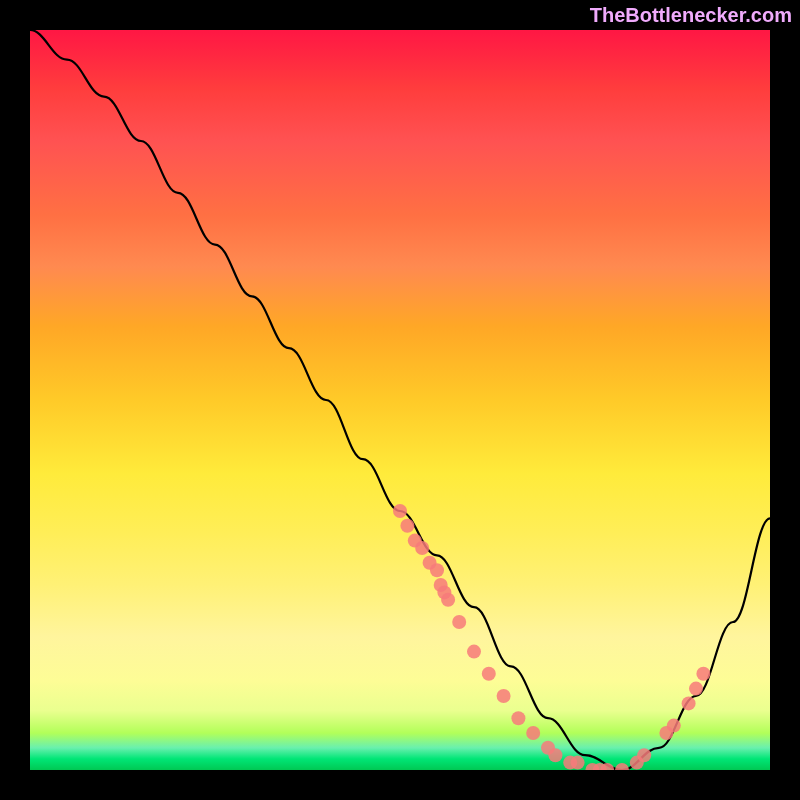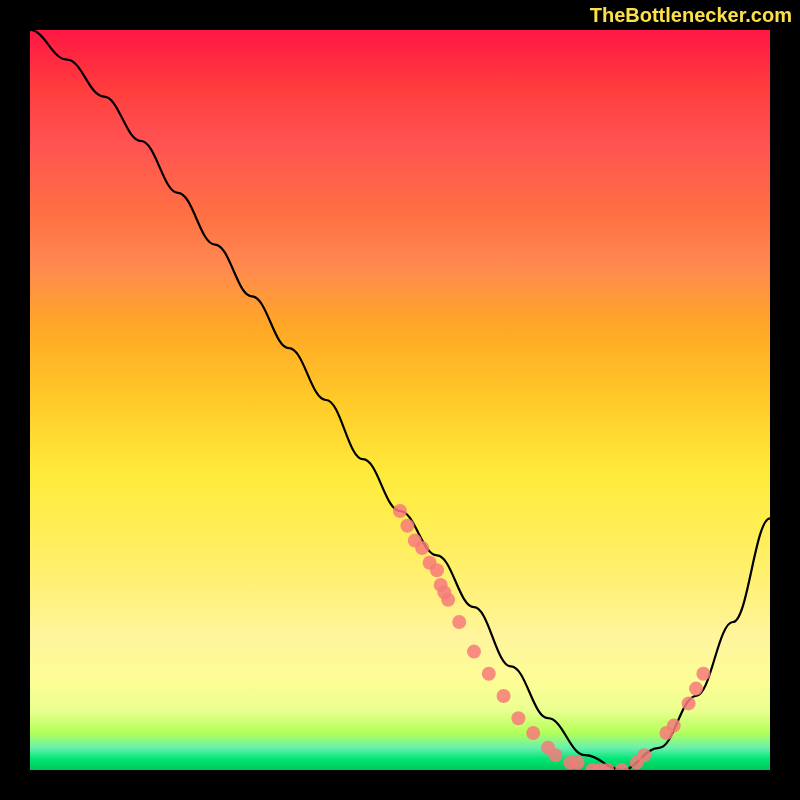--- a/index.html
+++ b/index.html
@@ -7,21 +7,21 @@
     width: 800px;
     height: 800px;
     background: #000;
     position: relative;
     font-family: Arial, sans-serif;
   }
   .watermark {
     position: absolute;
     top: 4px;
     right: 8px;
-    color: #fde047;
+    color: #f0abfc;
     font-size: 20px;
     font-weight: bold;
     z-index: 10;
   }
   .plot-area {
     position: absolute;
     left: 30px;
     top: 30px;
     width: 740px;
     height: 740px;

